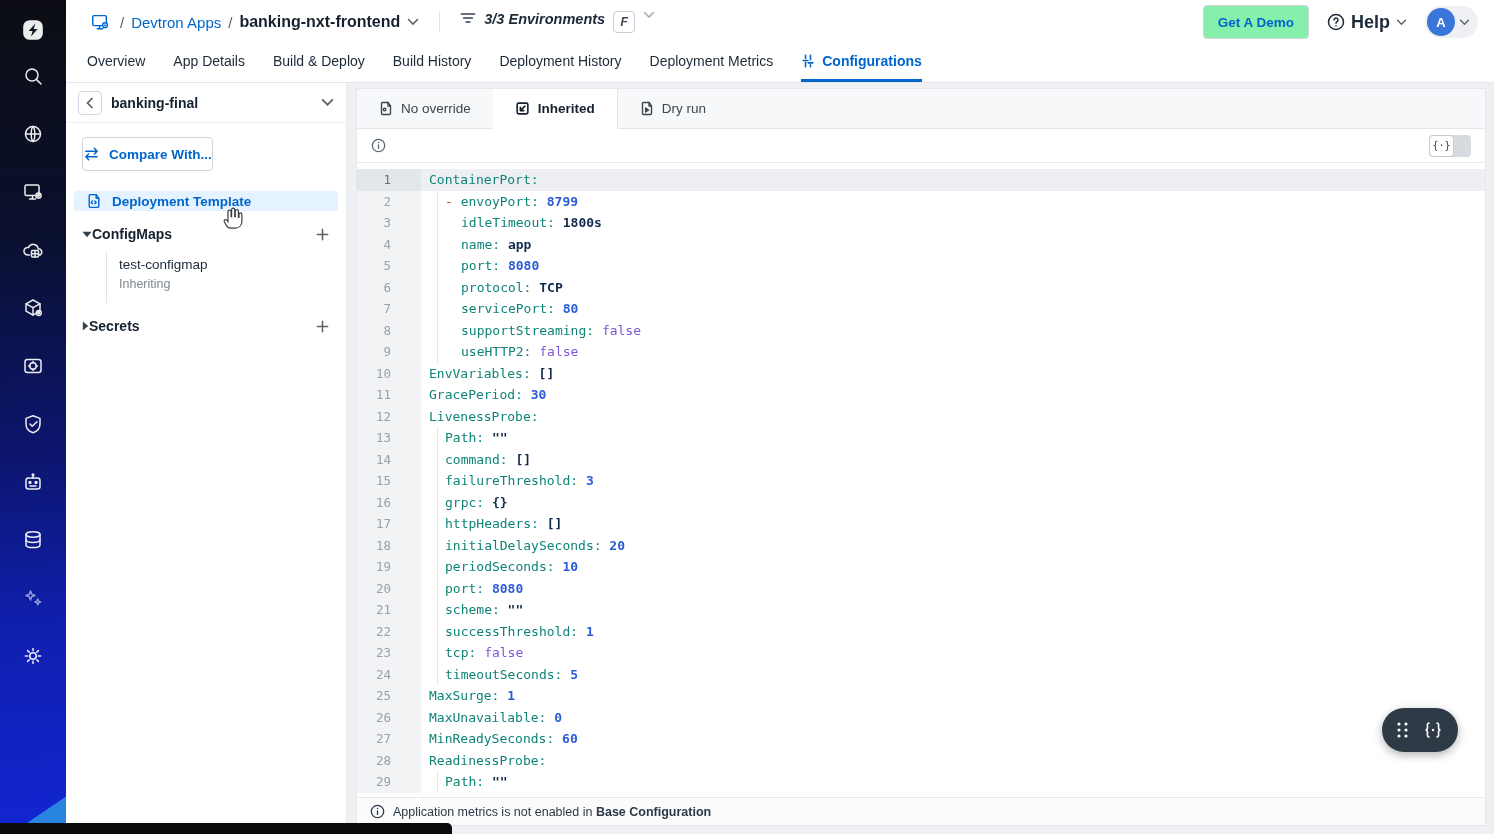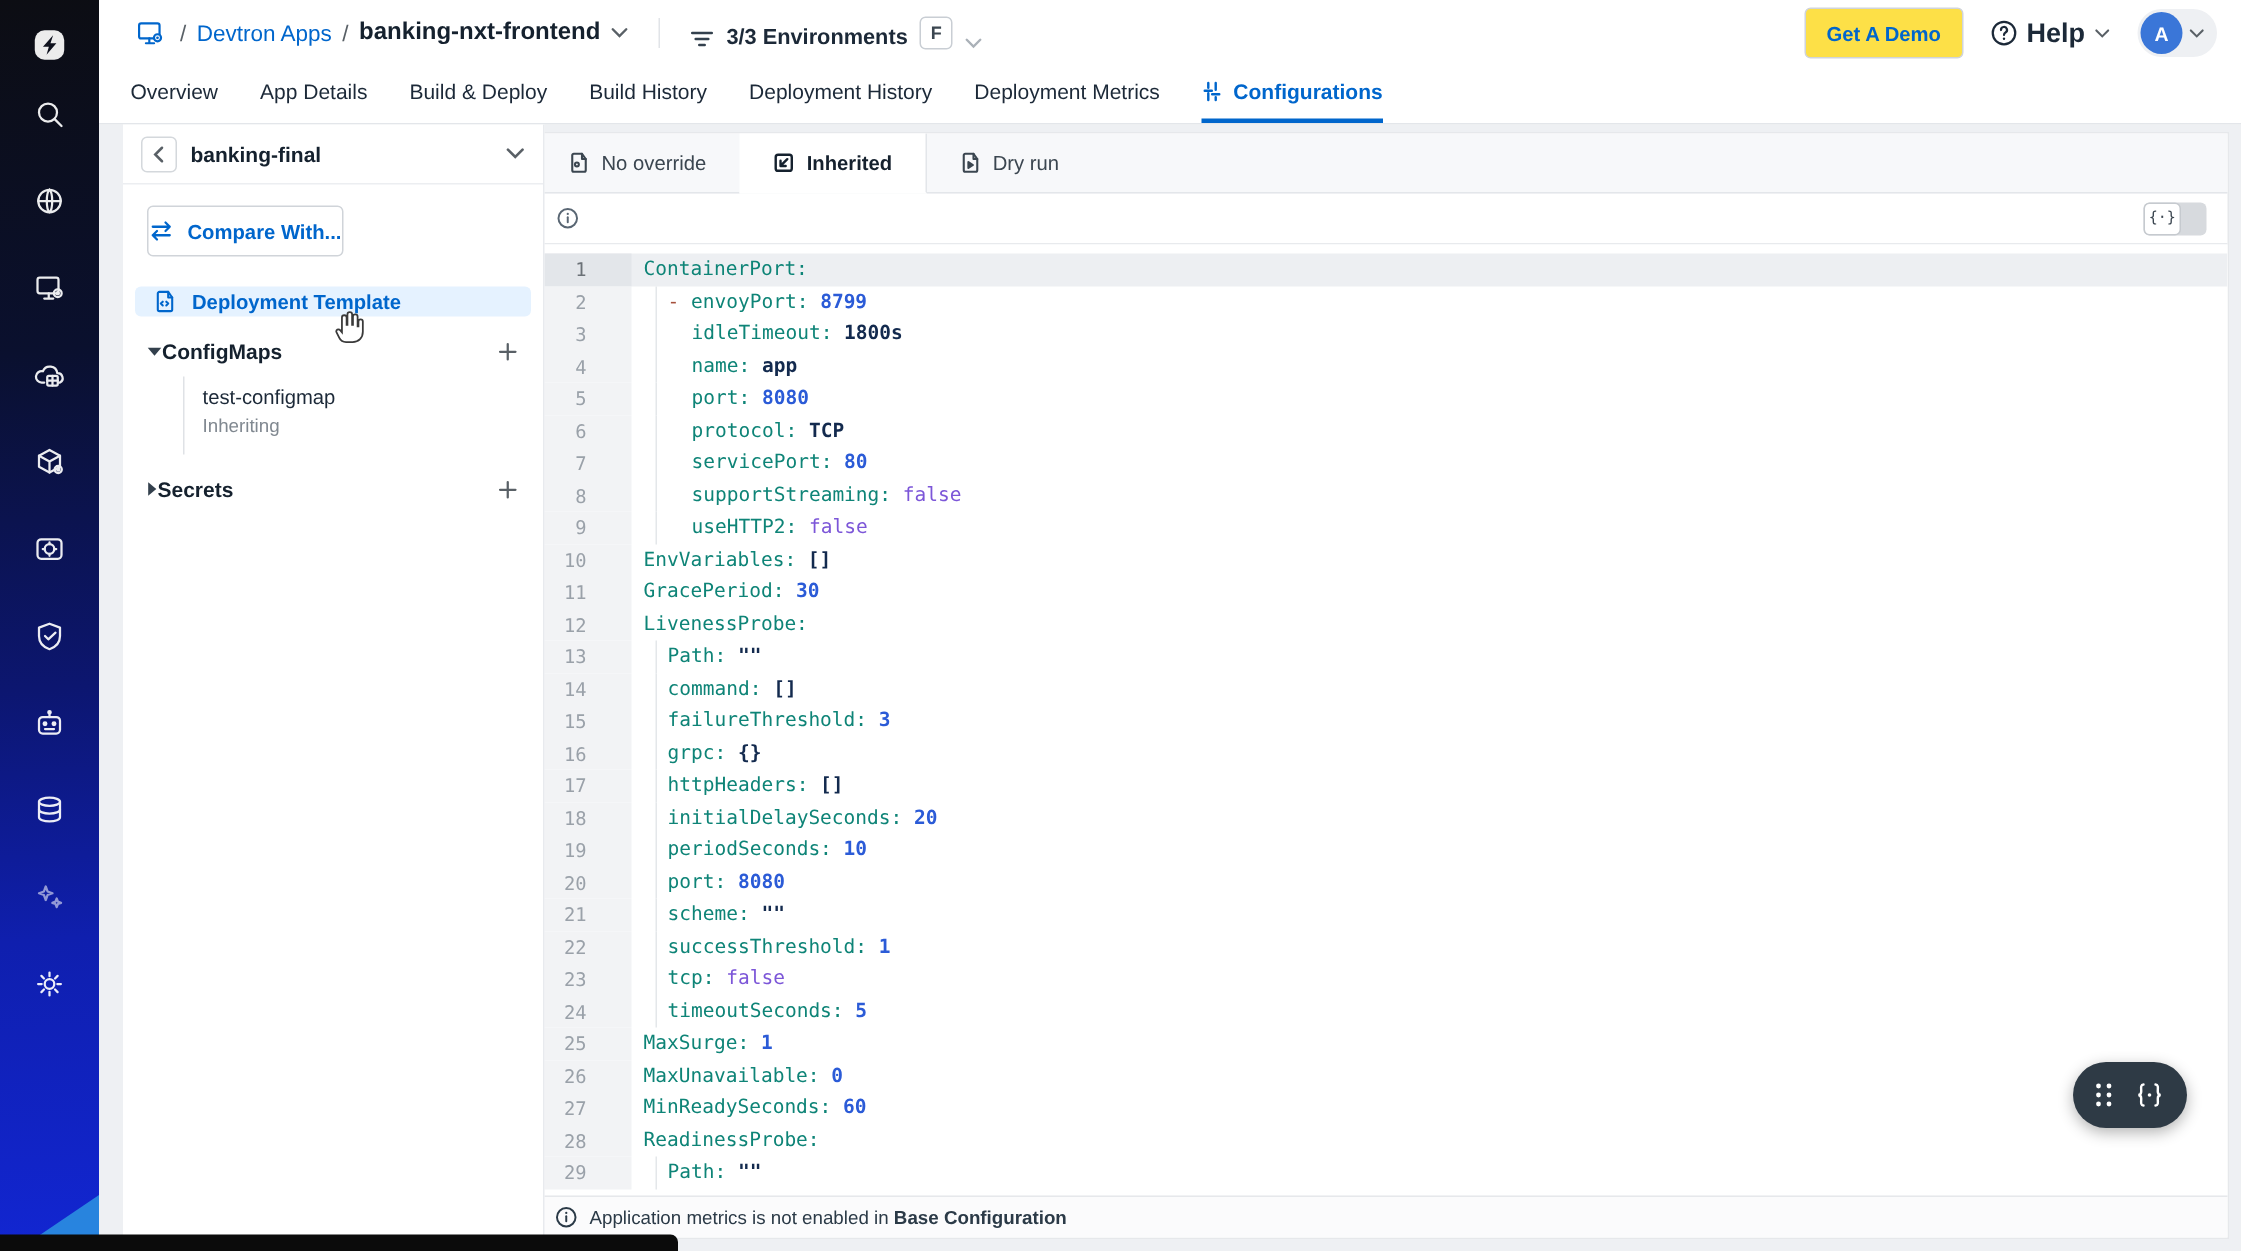--- a/index.html
+++ b/index.html
@@ -18,40 +18,40 @@
   .rail-icon.dim { opacity:.55; }
 
   
   .top { position:absolute; left:66px; top:0; right:0; height:44px; background:#fff;
     display:flex; align-items:center; padding:0 16px 0 24px; gap:10px; }
   .crumb { display:flex; align-items:center; gap:7px; font-size:15px; color:#1c2938; }
   .crumb .slash { color:#596066; }
   .crumb-root { color:#0066cc; }
   .crumb-app { font-weight:700; font-size:16px; color:#15212e; }
   .vdiv { width:1px; height:20px; background:#e1e4e8; margin:0 10px; }
-  .envsel { display:flex; align-items:flex-end; gap:8px; font-size:14.5px; font-weight:700; color:#1c2938; }
+  .envsel { display:flex; align-items:flex-start; gap:8px; font-size:14.5px; font-weight:700; color:#1c2938;font-style:italic; }
   .kbd { min-width:22px; height:22px; border:1px solid #c9ced4; border-radius:4px; background:#fff;
     display:flex; align-items:center; justify-content:center; font-size:12px; font-weight:700; color:#3b4650; }
   .top-right { margin-left:auto; display:flex; align-items:center; gap:18px; }
-  .demo-btn { height:32px; padding:16px 14px; border:1px solid #d0d4d9; border-radius:4px; background:#fde047;
+  .demo-btn { height:32px; padding:16px 14px; border:1px solid #d0d4d9; border-radius:4px; background:#86efac;
     color:#0066cc; font-weight:700; font-size:13.5px; display:flex; align-items:center; cursor:pointer; }
   .help { display:flex; align-items:center; gap:6px; font-size:18px; font-weight:600; color:#1c2938; }
   .avatar-wrap { display:flex; align-items:center; gap:4px; background:#eef0f3; border-radius:16px; padding:2px 8px 2px 2px; }
   .avatar { width:28px; height:28px; border-radius:50%; background:#3a76d8; color:#fff; font-weight:700;
     font-size:13px; display:flex; align-items:center; justify-content:center; }
 
   
   .tabnav { position:absolute; left:66px; top:44px; right:0; height:39px; background:#fff;
     border-bottom:1px solid #e3e6ea; display:flex; align-items:stretch; padding-left:21px; gap:28px; }
   .atab { display:flex; align-items:center; gap:7px; font-size:14px; color:#1c2938;
     border-bottom:3px solid transparent; padding-bottom:1px; cursor:pointer; }
   .atab.active { color:#0066cc; font-weight:700; border-bottom-color:#0066cc; }
 
   
-  .sidepanel { position:absolute; left:82px; top:83px; width:281px; bottom:0; background:#fff;
+  .sidepanel { position:absolute; left:66px; top:83px; width:281px; bottom:0; background:#fff;
     border-right:1px solid #e8eaee; z-index:2; }
   .sp-head { height:40px; border-bottom:1px solid #eceef1; display:flex; align-items:center; gap:9px; padding:0 12px; }
   .back-btn { width:24px; height:24px; border:1px solid #d4d8dc; border-radius:4px; background:#fff;
     display:flex; align-items:center; justify-content:center; cursor:pointer; flex:none; }
   .sp-title { flex:1; font-size:14px; font-weight:700; color:#15212e; }
   .compare-btn { margin:14px 16px 0; height:34px; border:1px solid #d0d4d9; border-radius:4px; background:#fff;
     color:#0066cc; font-weight:700; font-size:13.5px; display:flex; align-items:center; justify-content:center; gap:9px; cursor:pointer; }
   .dt-item { margin:20px 8px 0; height:20px; border-radius:4px; background:#e5f2ff; color:#0066cc;
     font-weight:700; font-size:13.5px; display:flex; align-items:center; gap:10px; padding:0 12px; cursor:pointer; }
   .group-row { margin-top:6px; height:34px; display:flex; align-items:center; padding:0 16px 0 16px; cursor:pointer; }

